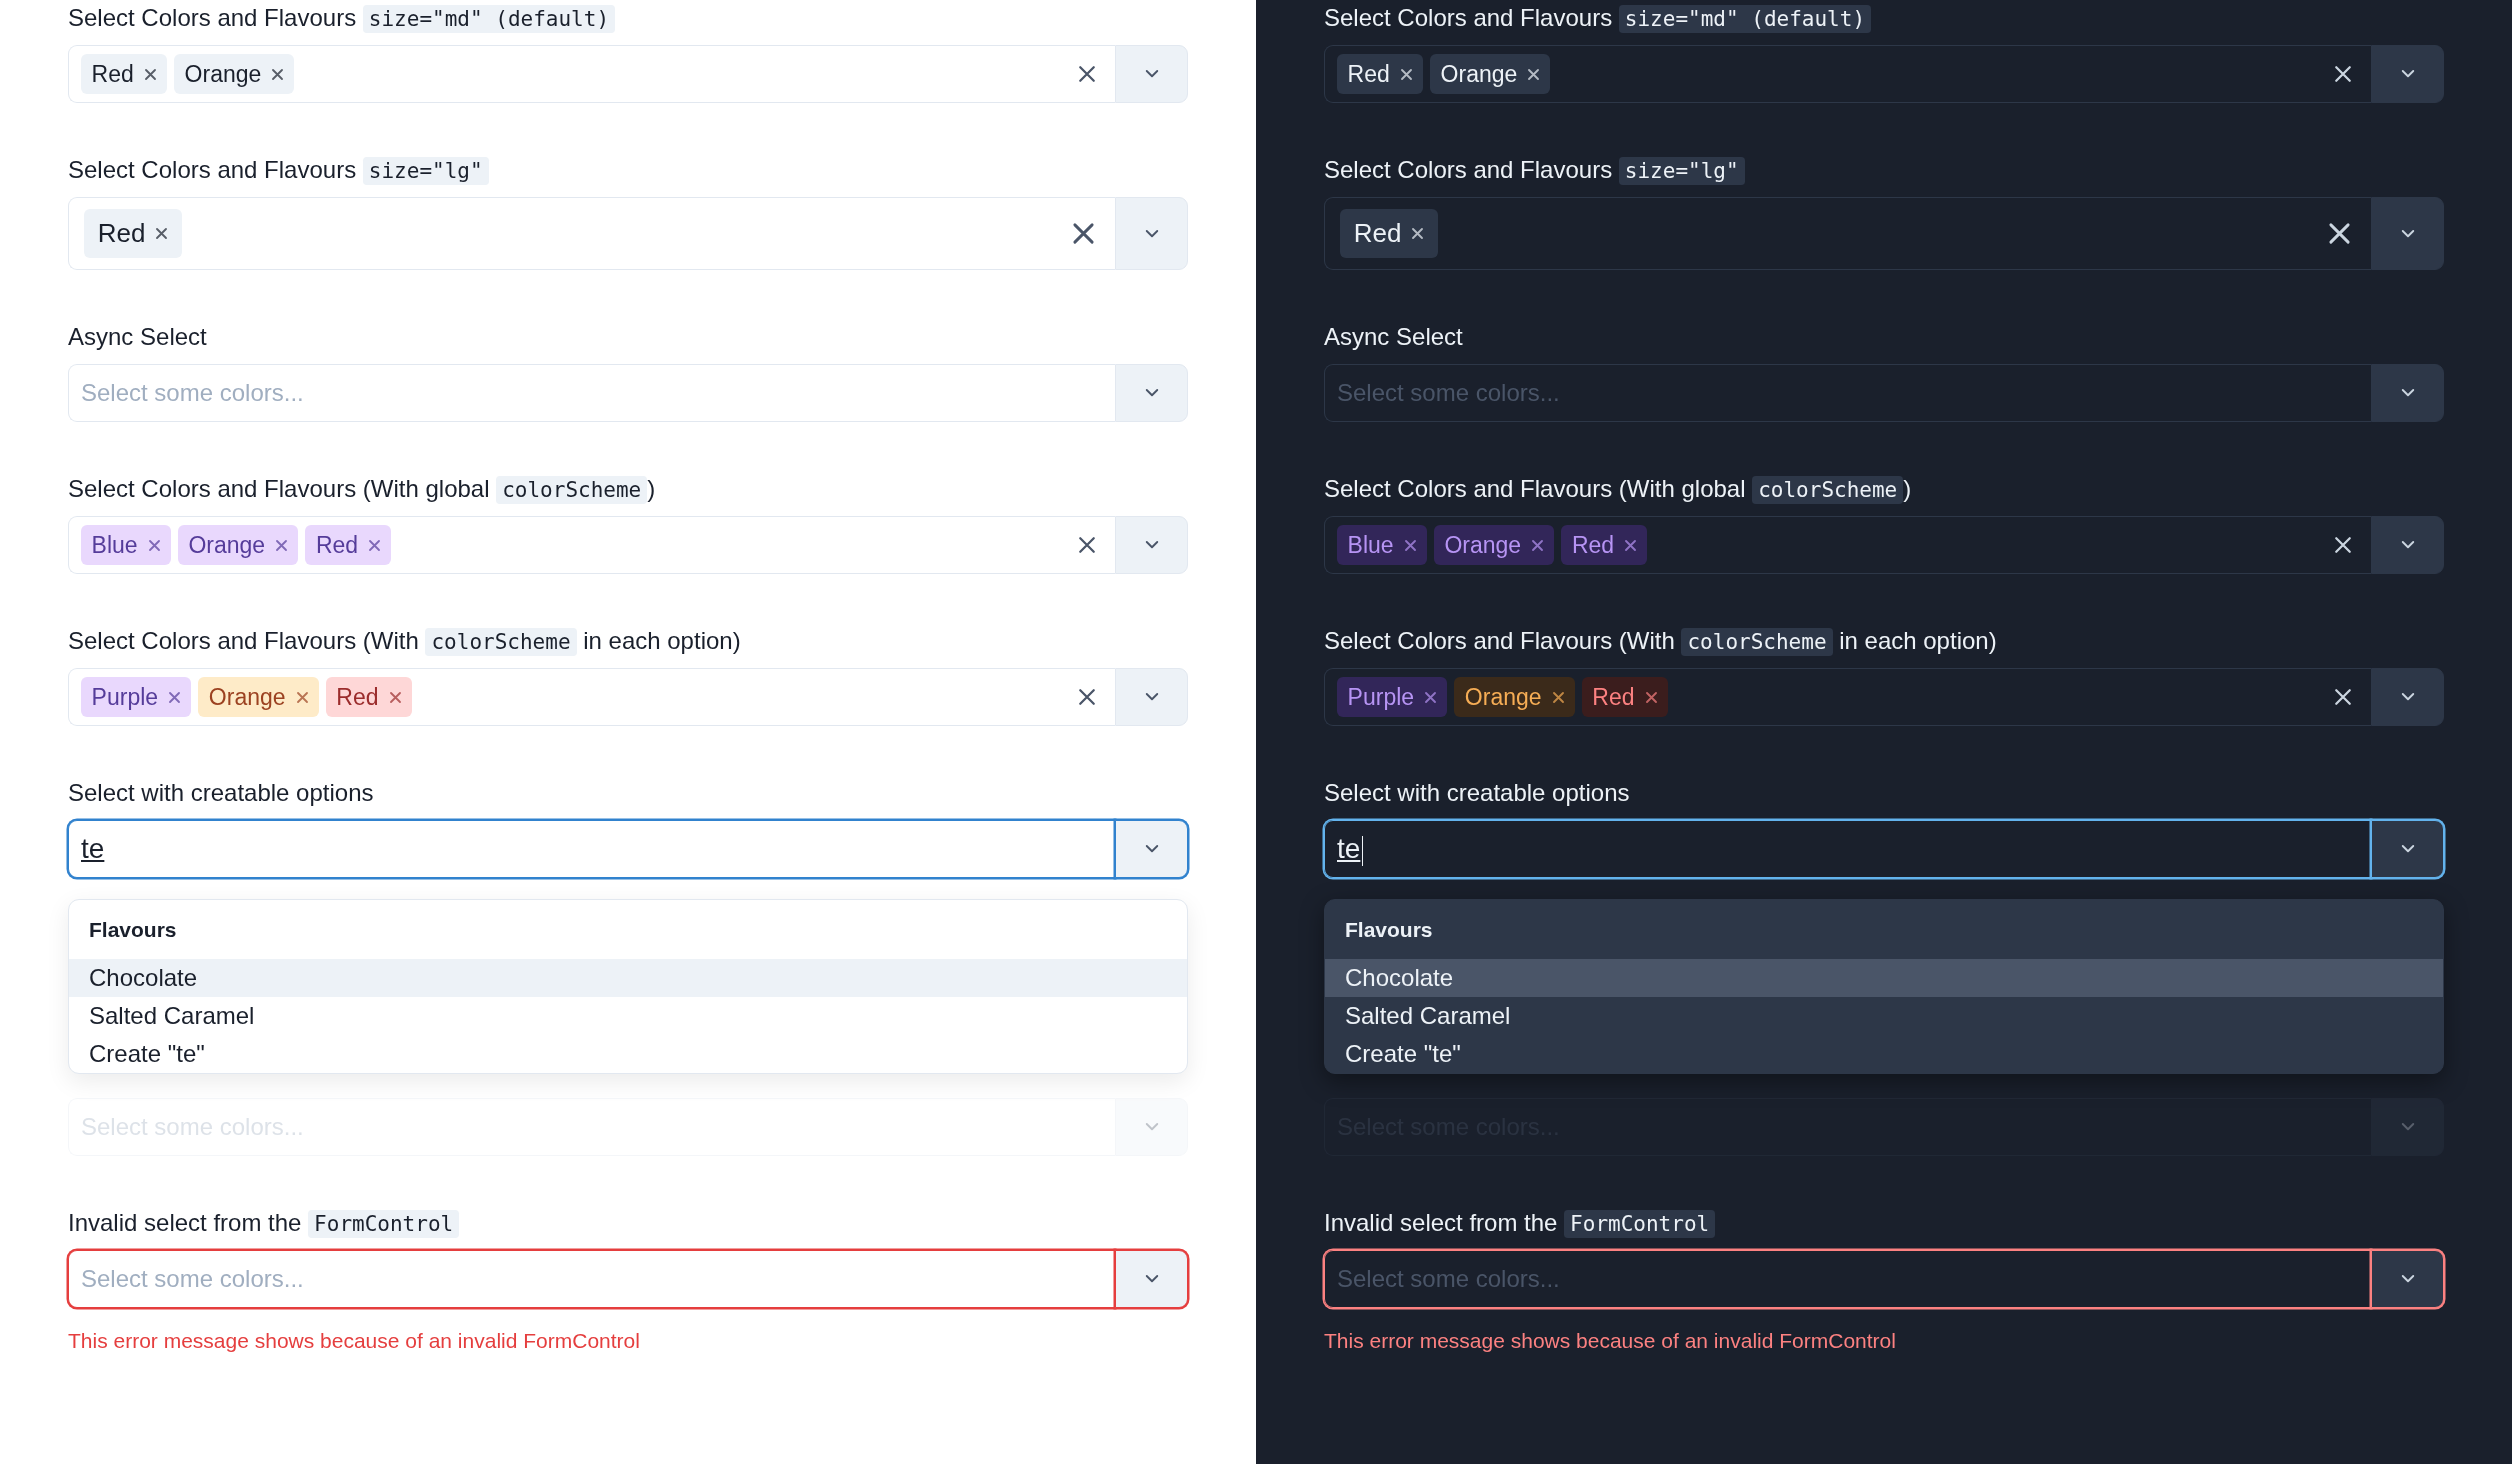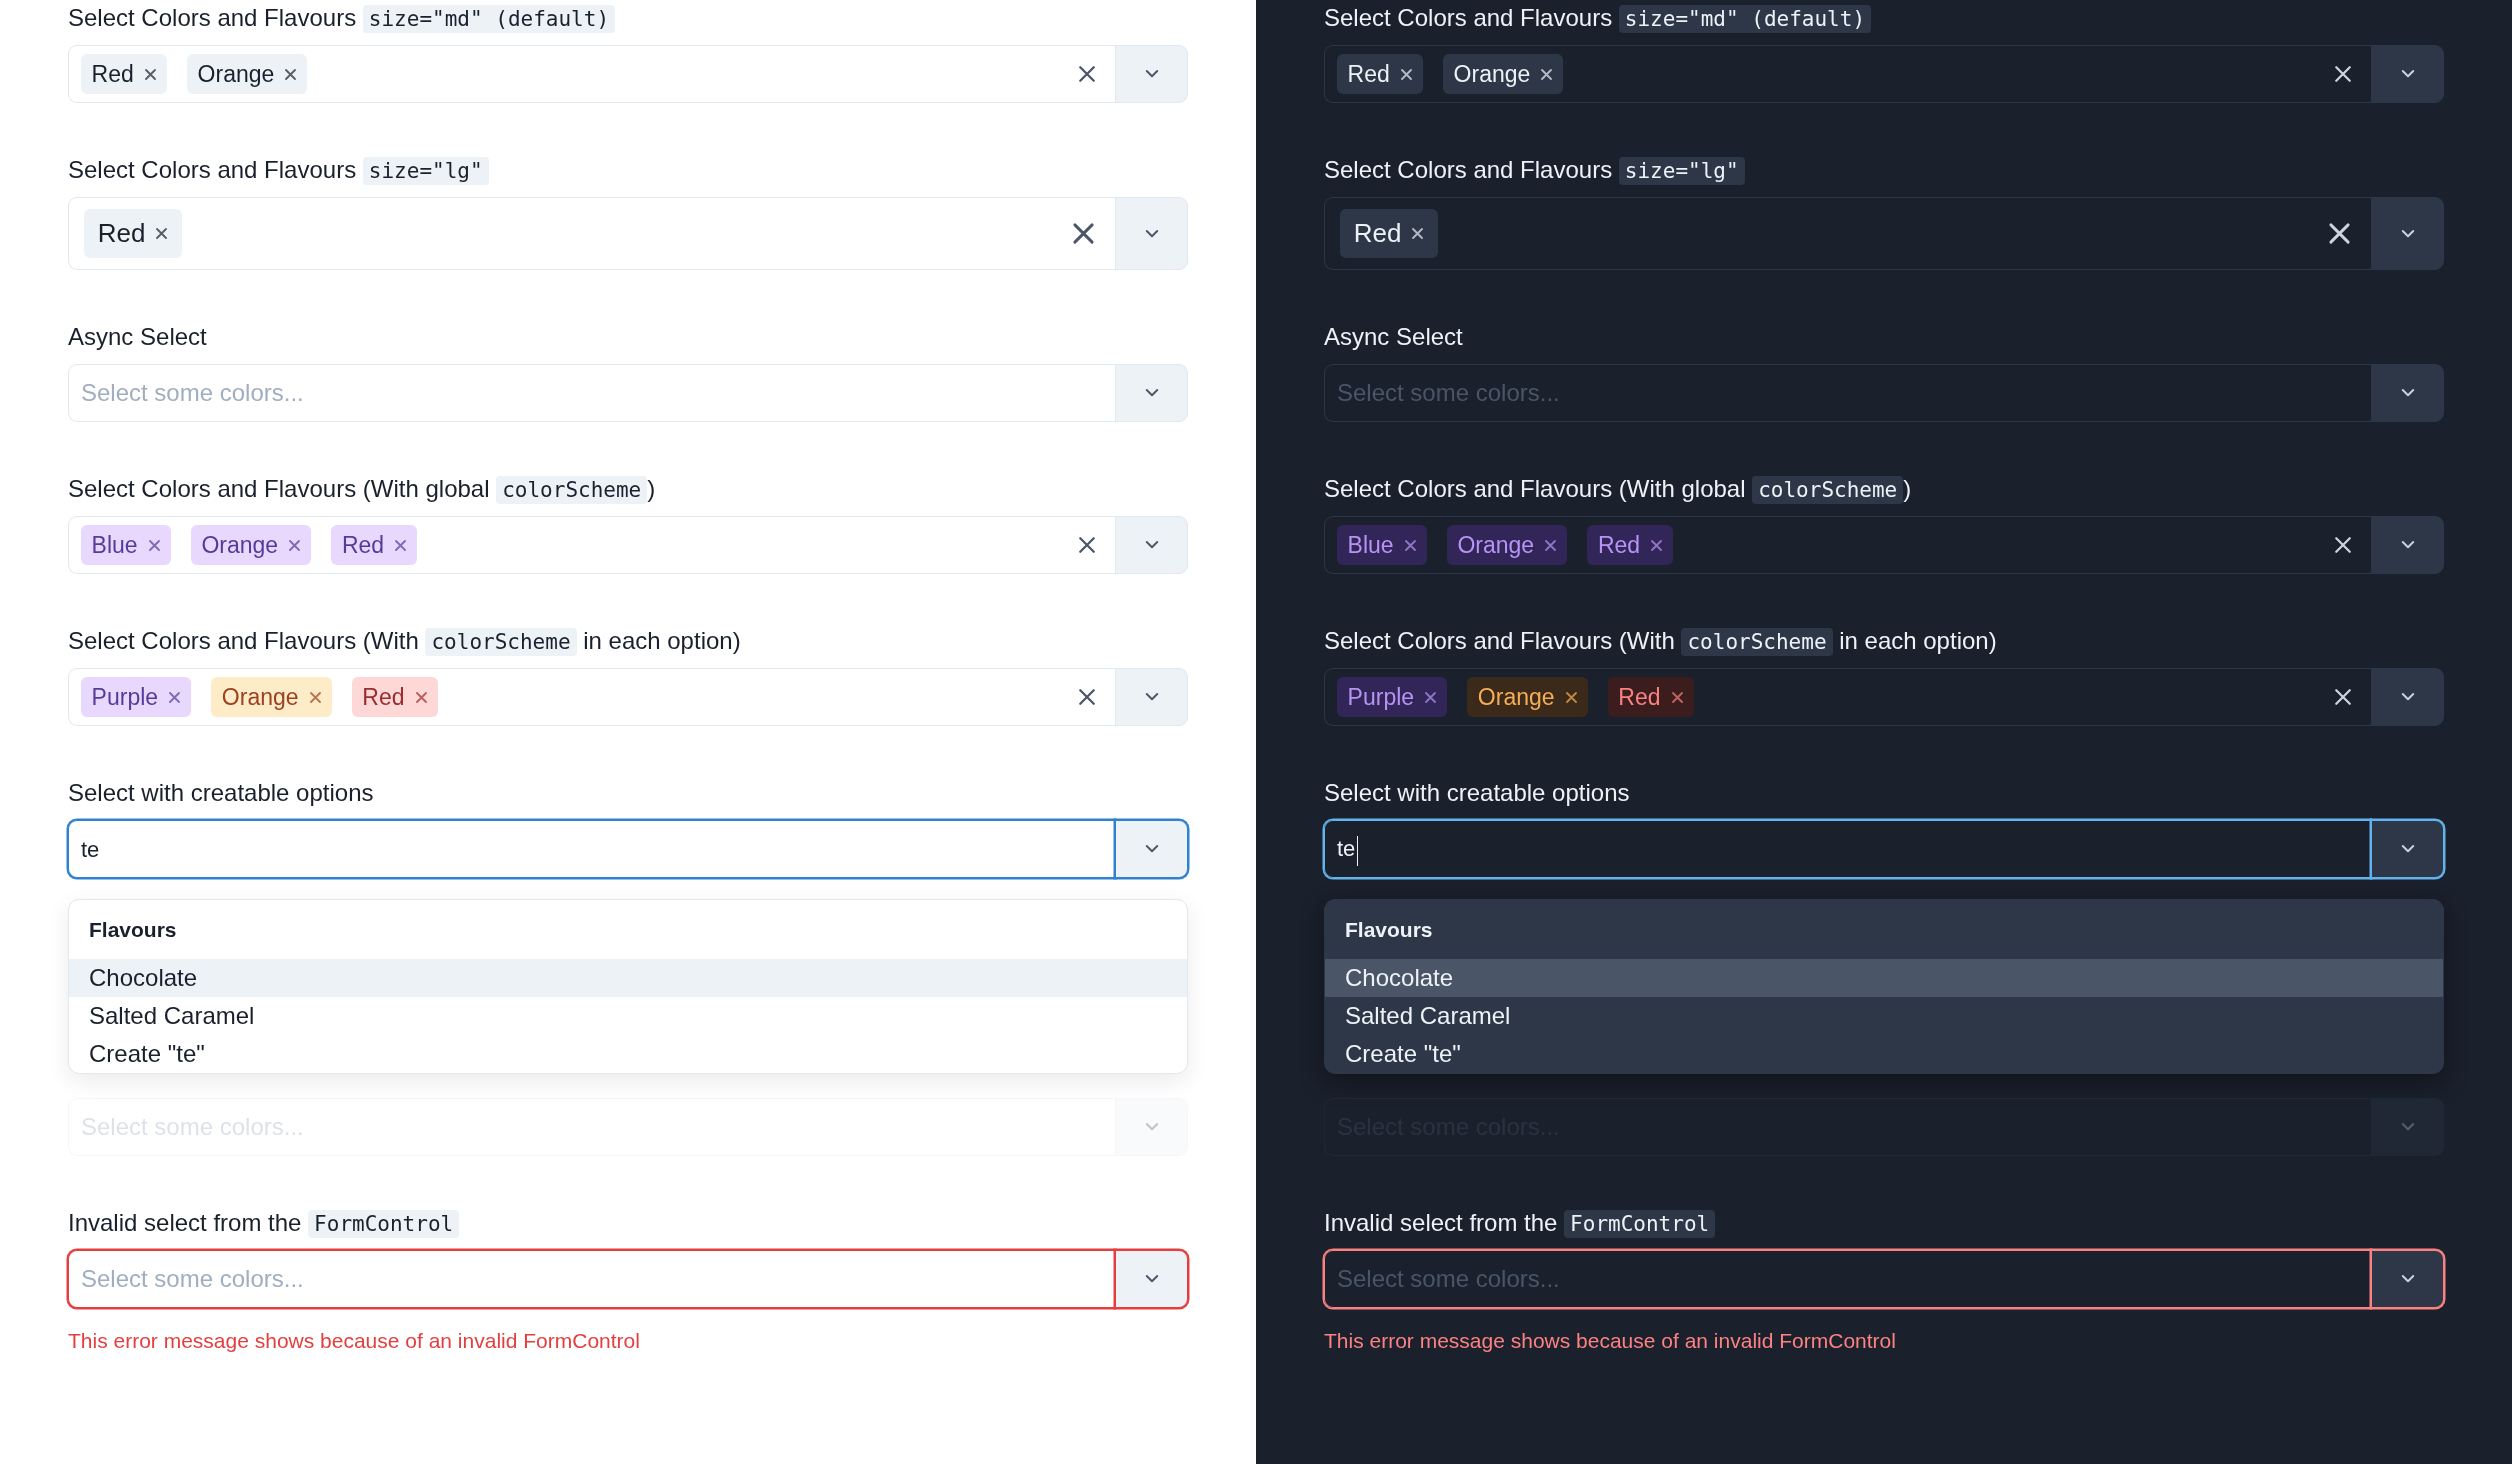--- a/index.html
+++ b/index.html
@@ -37,21 +37,21 @@
 .select-row { display: flex; }
 .select-control {
   flex: 1;
   min-height: 58px;
   border: 1.5px solid #e2e8f0;
   border-right: none;
   border-radius: 9px 0 0 9px;
   display: flex;
   align-items: center;
   flex-wrap: wrap;
-  gap: 20px;
+  gap: 7px;
   padding: 6px 12px;
   background: #fff;
 }
 .dark .select-control { background: transparent; border-color: #2d3748; }
 .select-control.focused { border-color: #3182ce; box-shadow: 0 0 0 1.5px #3182ce; }
 .dark .select-control.focused { border-color: #63b3ed; box-shadow: 0 0 0 1.5px #63b3ed; }
 .select-control.invalid { border-color: #e53e3e; box-shadow: 0 0 0 1.5px #e53e3e; }
 .dark .select-control.invalid { border-color: #fc8181; box-shadow: 0 0 0 1.5px #fc8181; }
 
 .select-control.lg { min-height: 73px; padding: 9px 15px; }
@@ -81,21 +81,21 @@
   display: flex;
   align-items: center;
   justify-content: center;
   cursor: pointer;
   color: #4a5568;
 }
 .dark .clear-btn { color: #cbd5e0; }
 
 .placeholder { color: #a0aec0; text-align: right; }
 .dark .placeholder { color: #4a5568; }
-.input-text { color: inherit; font-size: 22px; }
+.input-text { color: inherit; font-size: 28px; text-decoration: underline; }
 
 .tag {
   display: inline-flex;
   align-items: center;
   gap: 7.6px;
   background: #edf2f7;
   color: #1a202c;
   border-radius: 6px;
   padding: 3px 7.6px 3px 10.6px;
   font-size: 23px;

